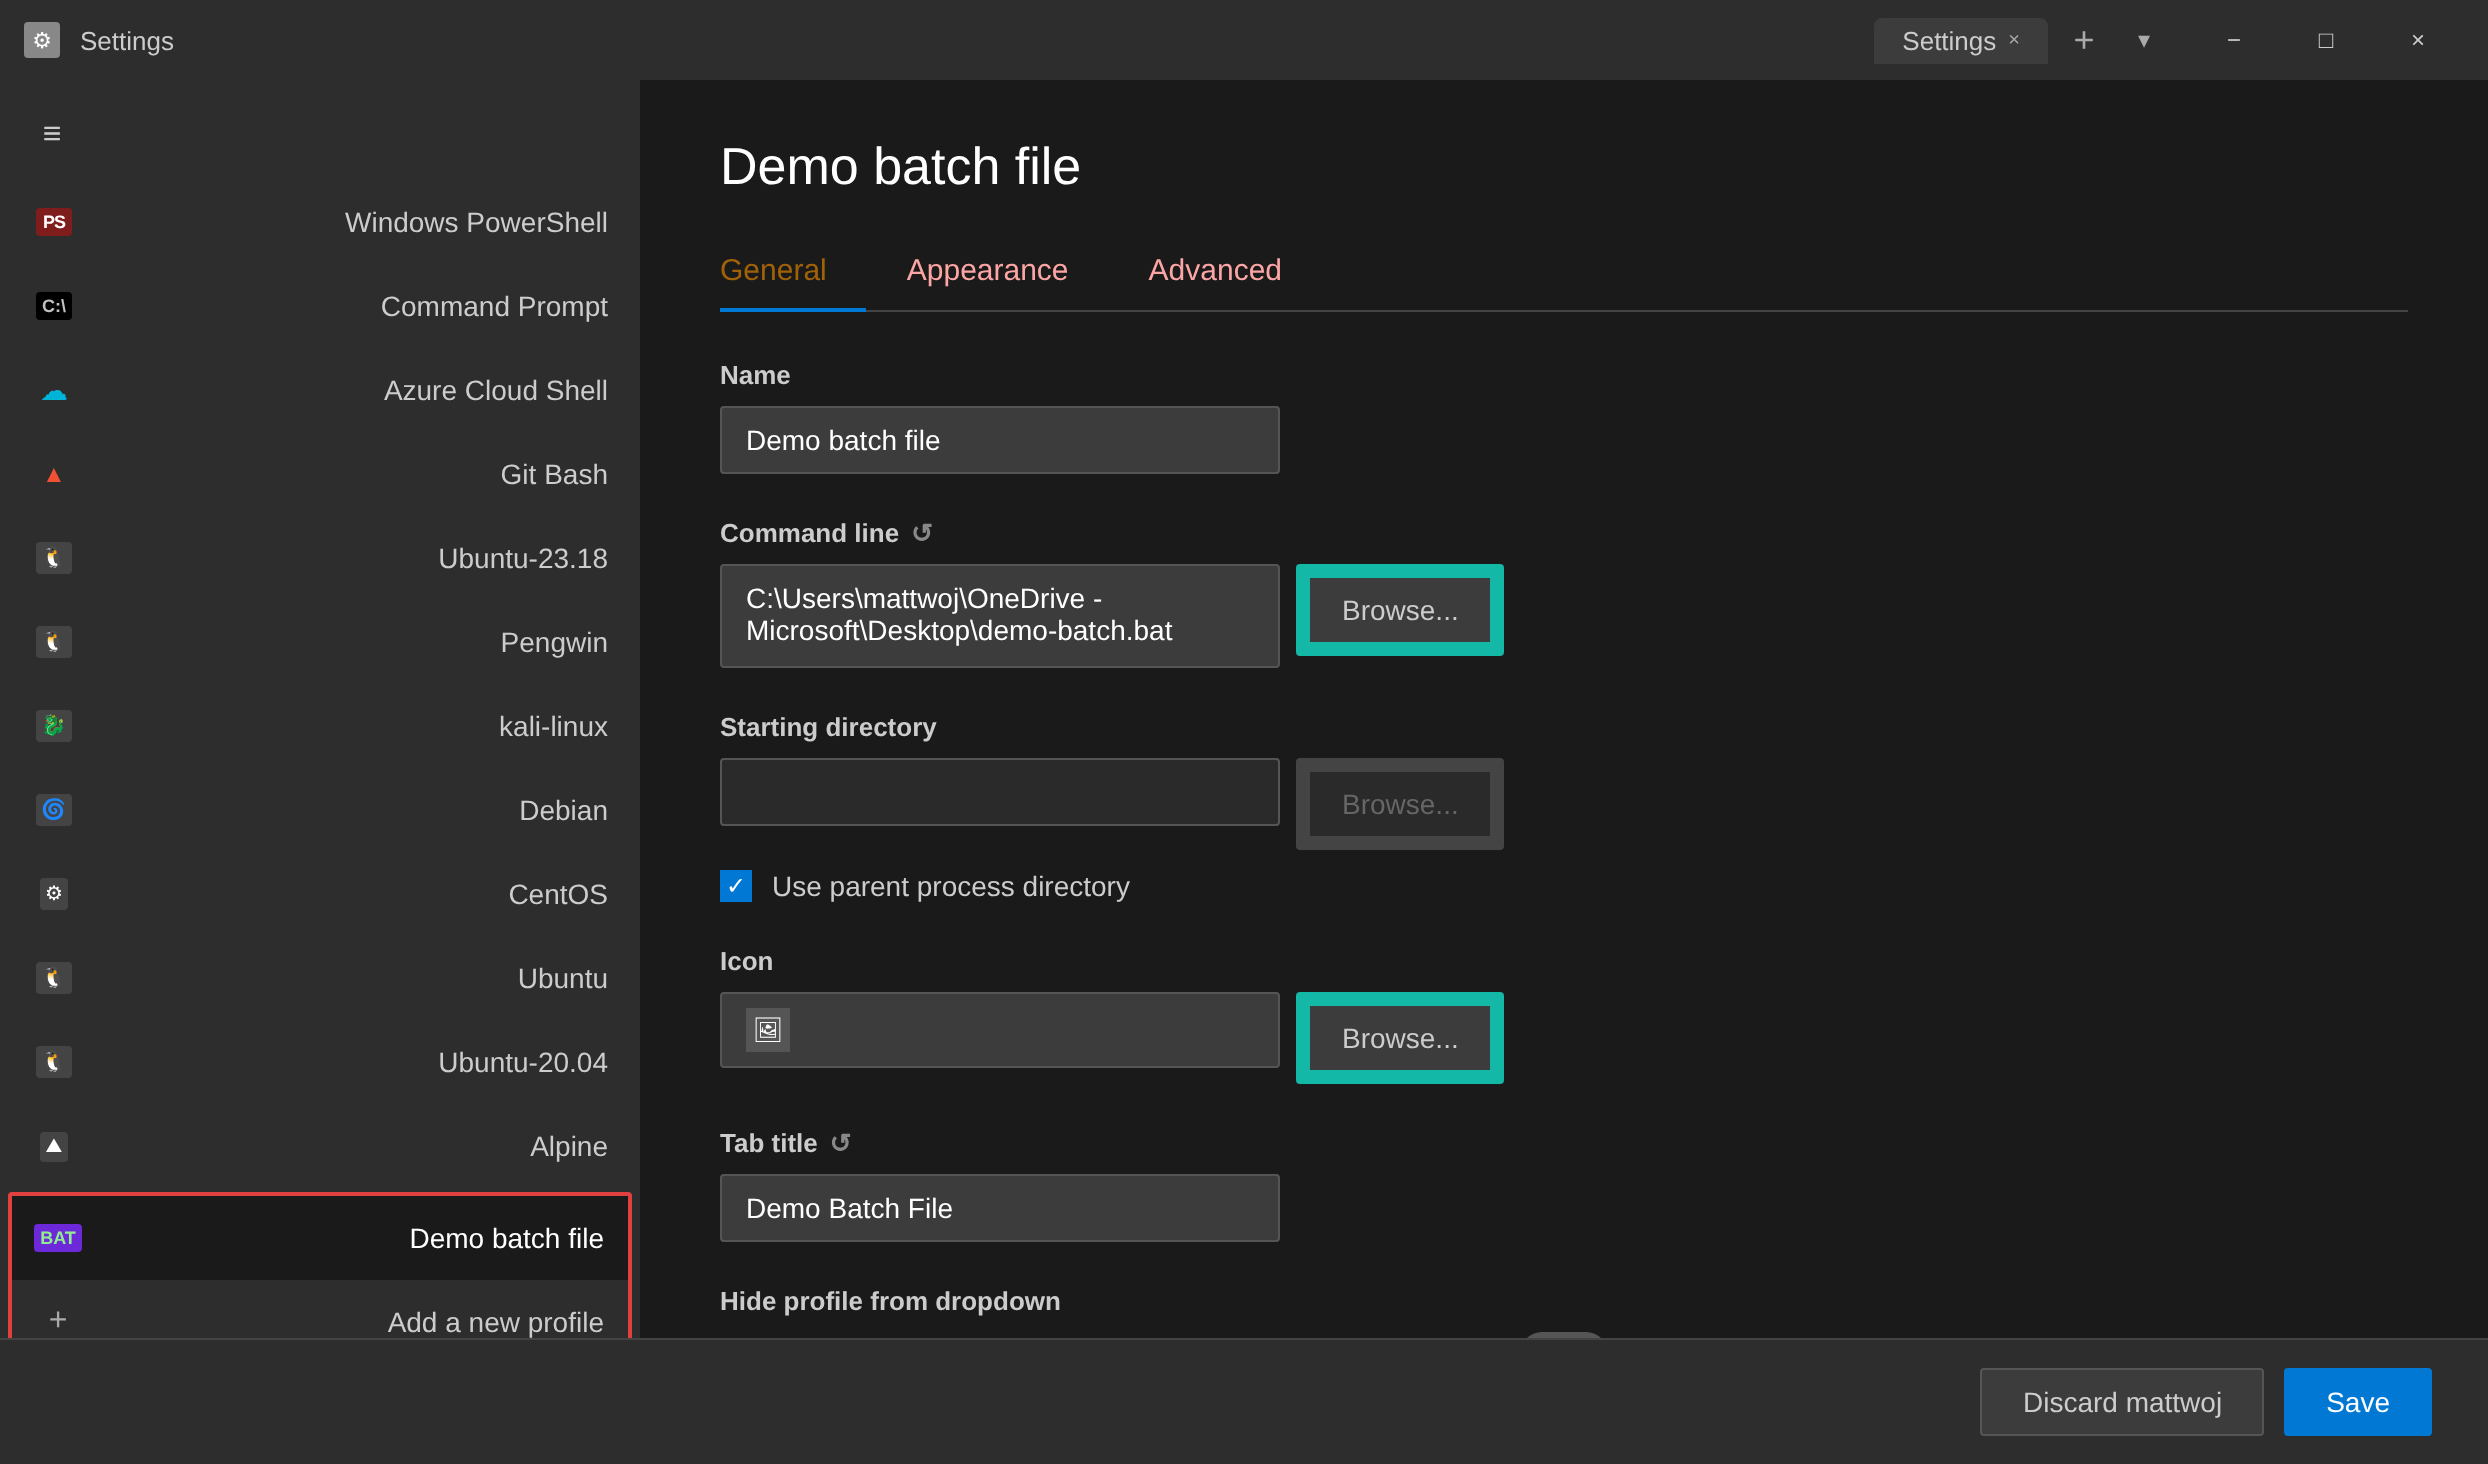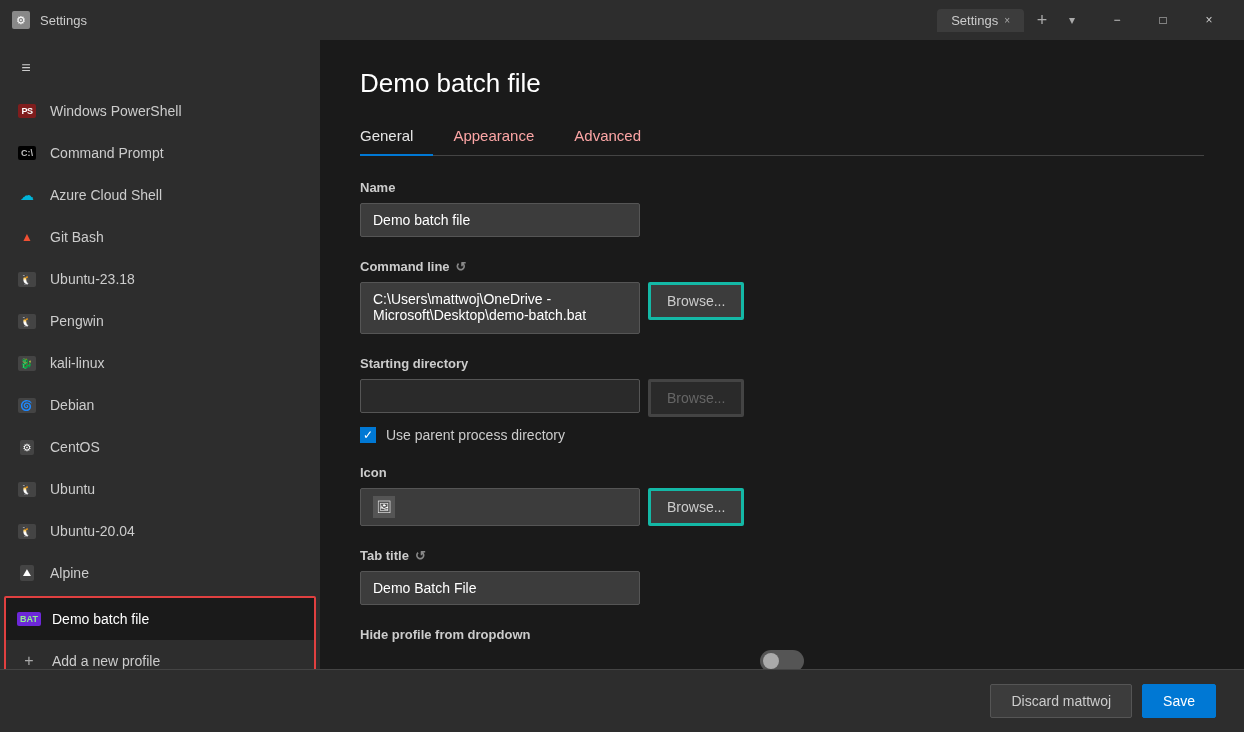--- a/index.html
+++ b/index.html
@@ -138,21 +138,21 @@
       color: #fff;
     }
     .sidebar-item-icon {
       width: 22px;
       height: 22px;
       display: flex;
       align-items: center;
       justify-content: center;
       flex-shrink: 0;
     }
-    .sidebar-item-label { flex: 1; }
+    .sidebar-item-label { flex: 1; text-align: right; }
 
     
     .sidebar-highlighted {
       border: 2px solid #e04040;
       margin: 2px 4px;
       border-radius: 2px;
     }
     .sidebar-highlighted .sidebar-item {
       padding: 10px 12px;
     }
@@ -181,21 +181,21 @@
     .tab {
       padding: 8px 20px 10px 0;
       font-size: 15px;
       color: #fca5a5;
       cursor: pointer;
       margin-right: 20px;
       border-bottom: 2px solid transparent;
       margin-bottom: -1px;
     }
     .tab.active {
-      color: #e5e5e5;
+      color: #a16207;
       border-bottom: 2px solid #0078d4;
     }
 
     
     .form-group {
       margin-bottom: 22px;
     }
     .form-label {
       font-size: 13px;
       color: #ccc;
@@ -226,21 +226,21 @@
       color: #666;
     }
 
     .input-row {
       display: flex;
       align-items: flex-start;
       gap: 8px;
     }
     .browse-btn {
       background: #3c3c3c;
-      border: 3px solid #14b8a6;
+      border: 7px solid #14b8a6;
       color: #ccc;
       padding: 8px 16px;
       font-size: 14px;
       cursor: pointer;
       border-radius: 2px;
       font-family: 'Segoe UI', sans-serif;
       flex-shrink: 0;
     }
 
     .checkbox-row {

